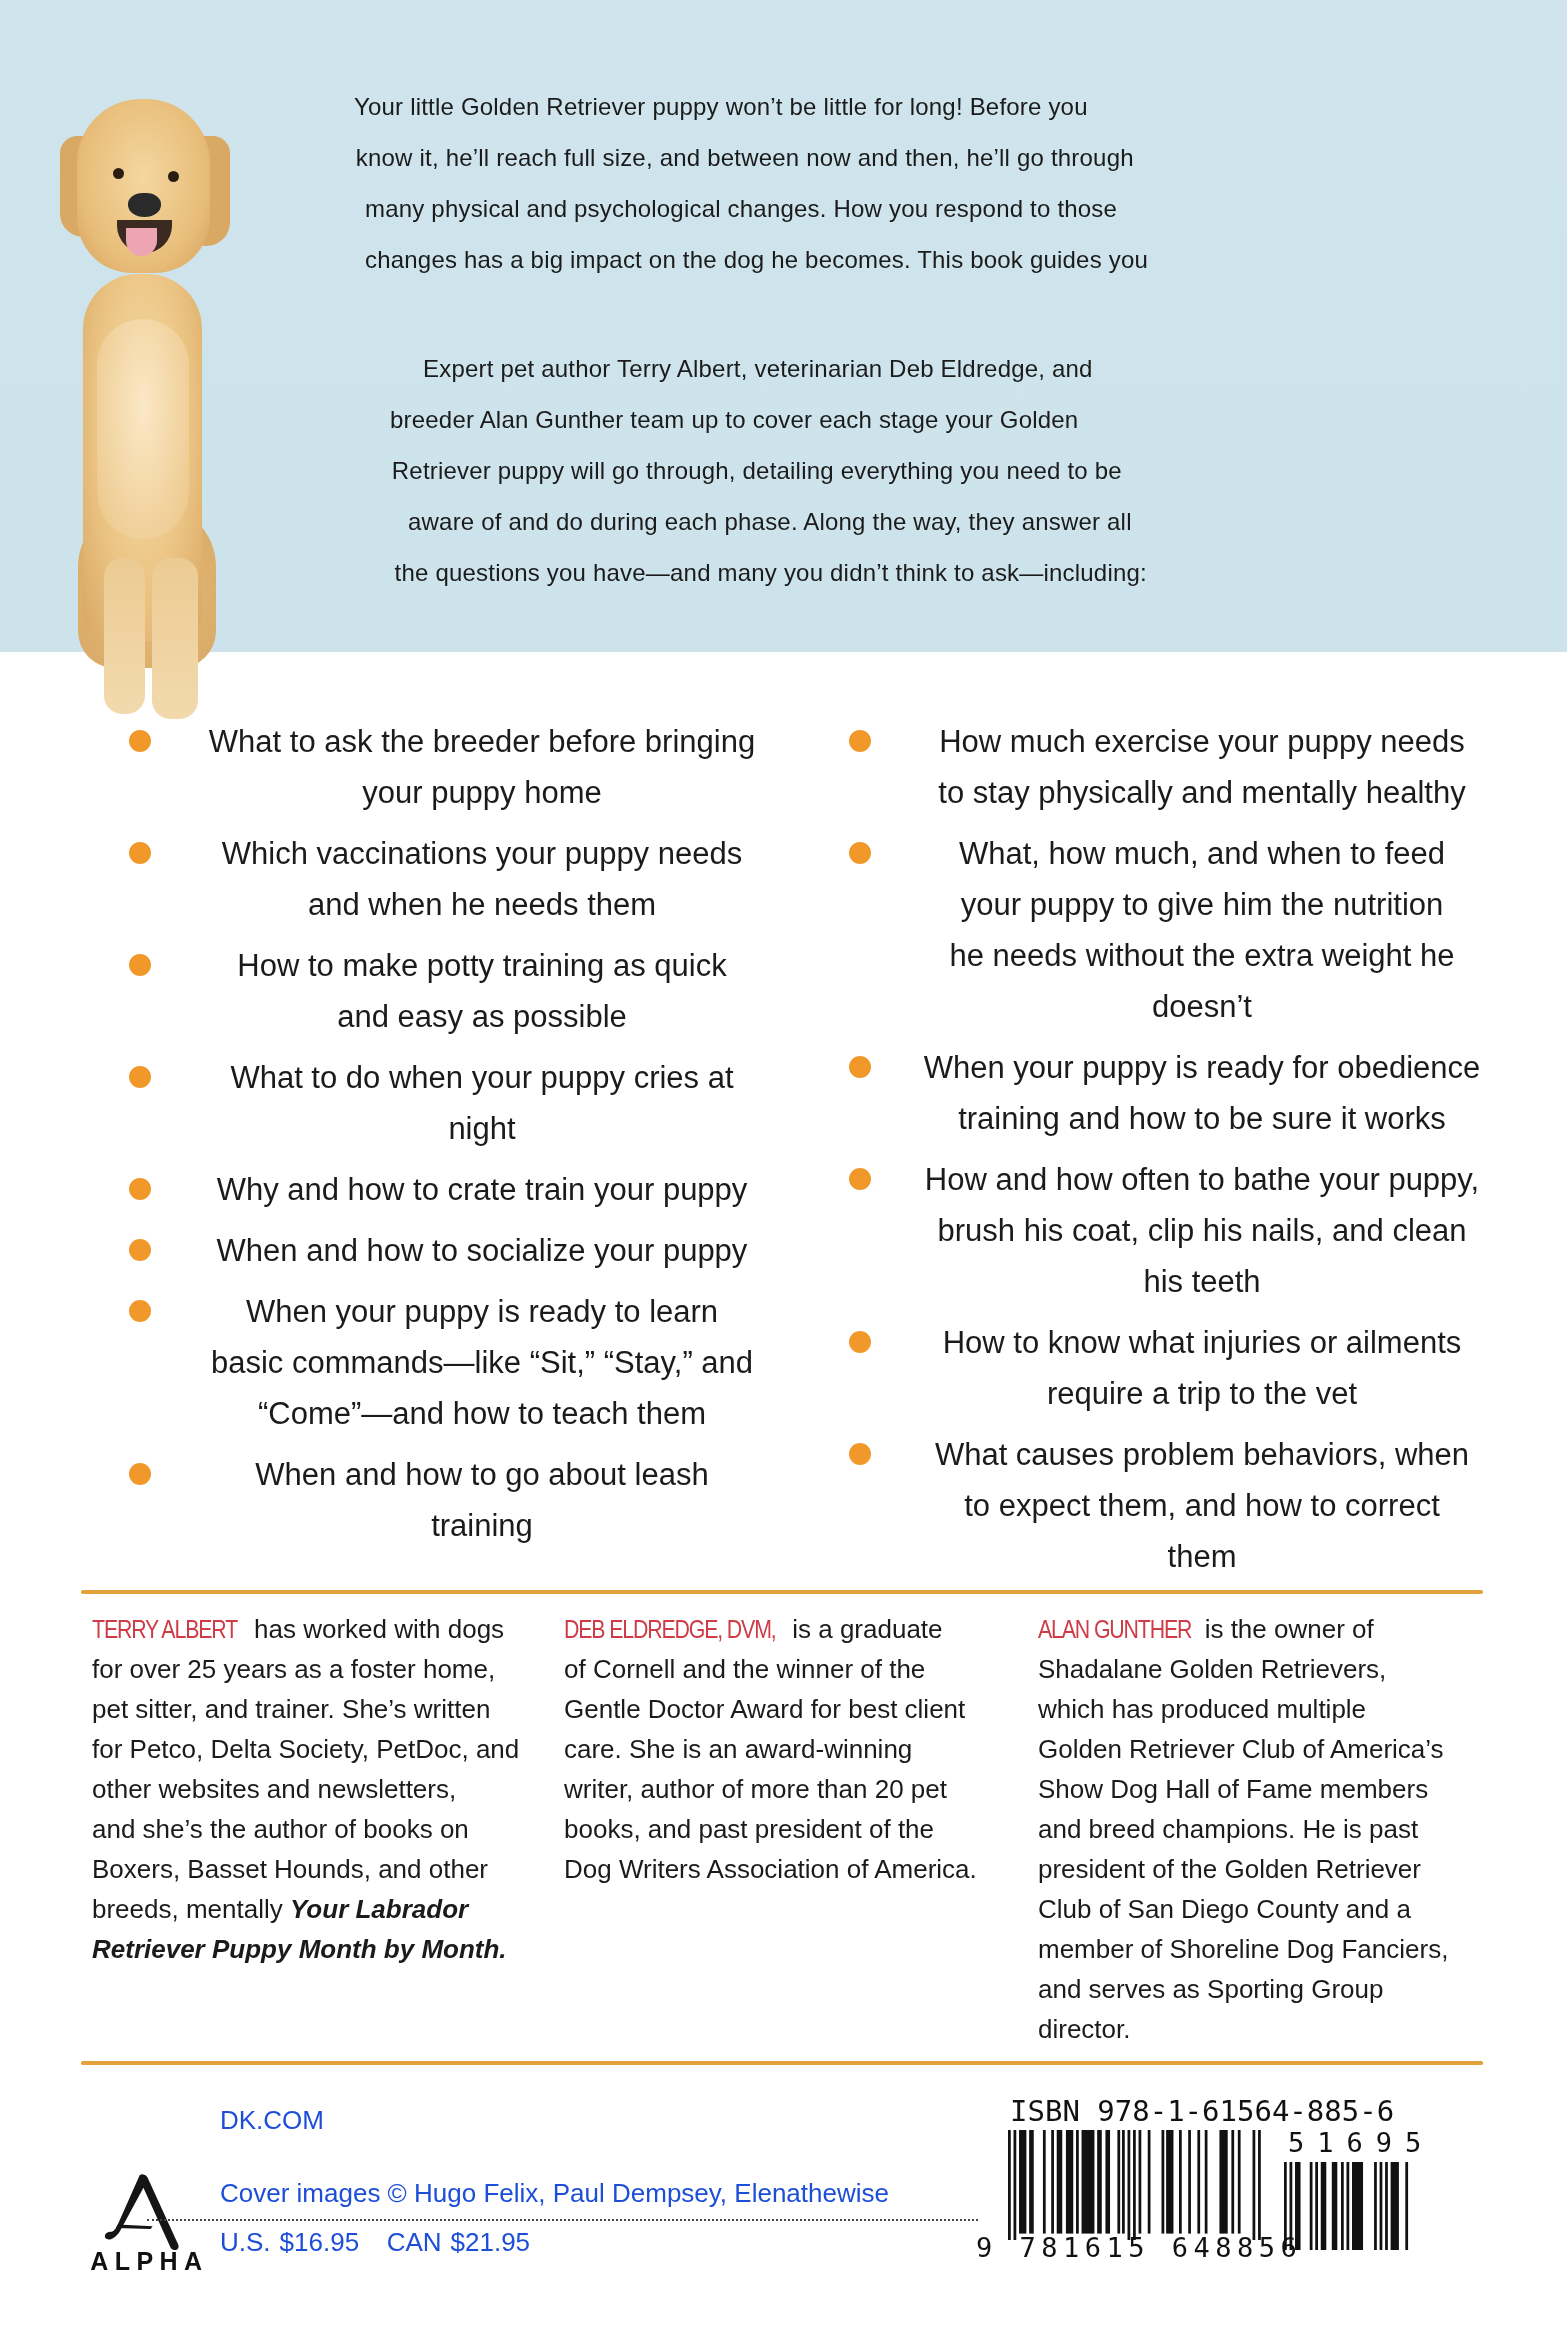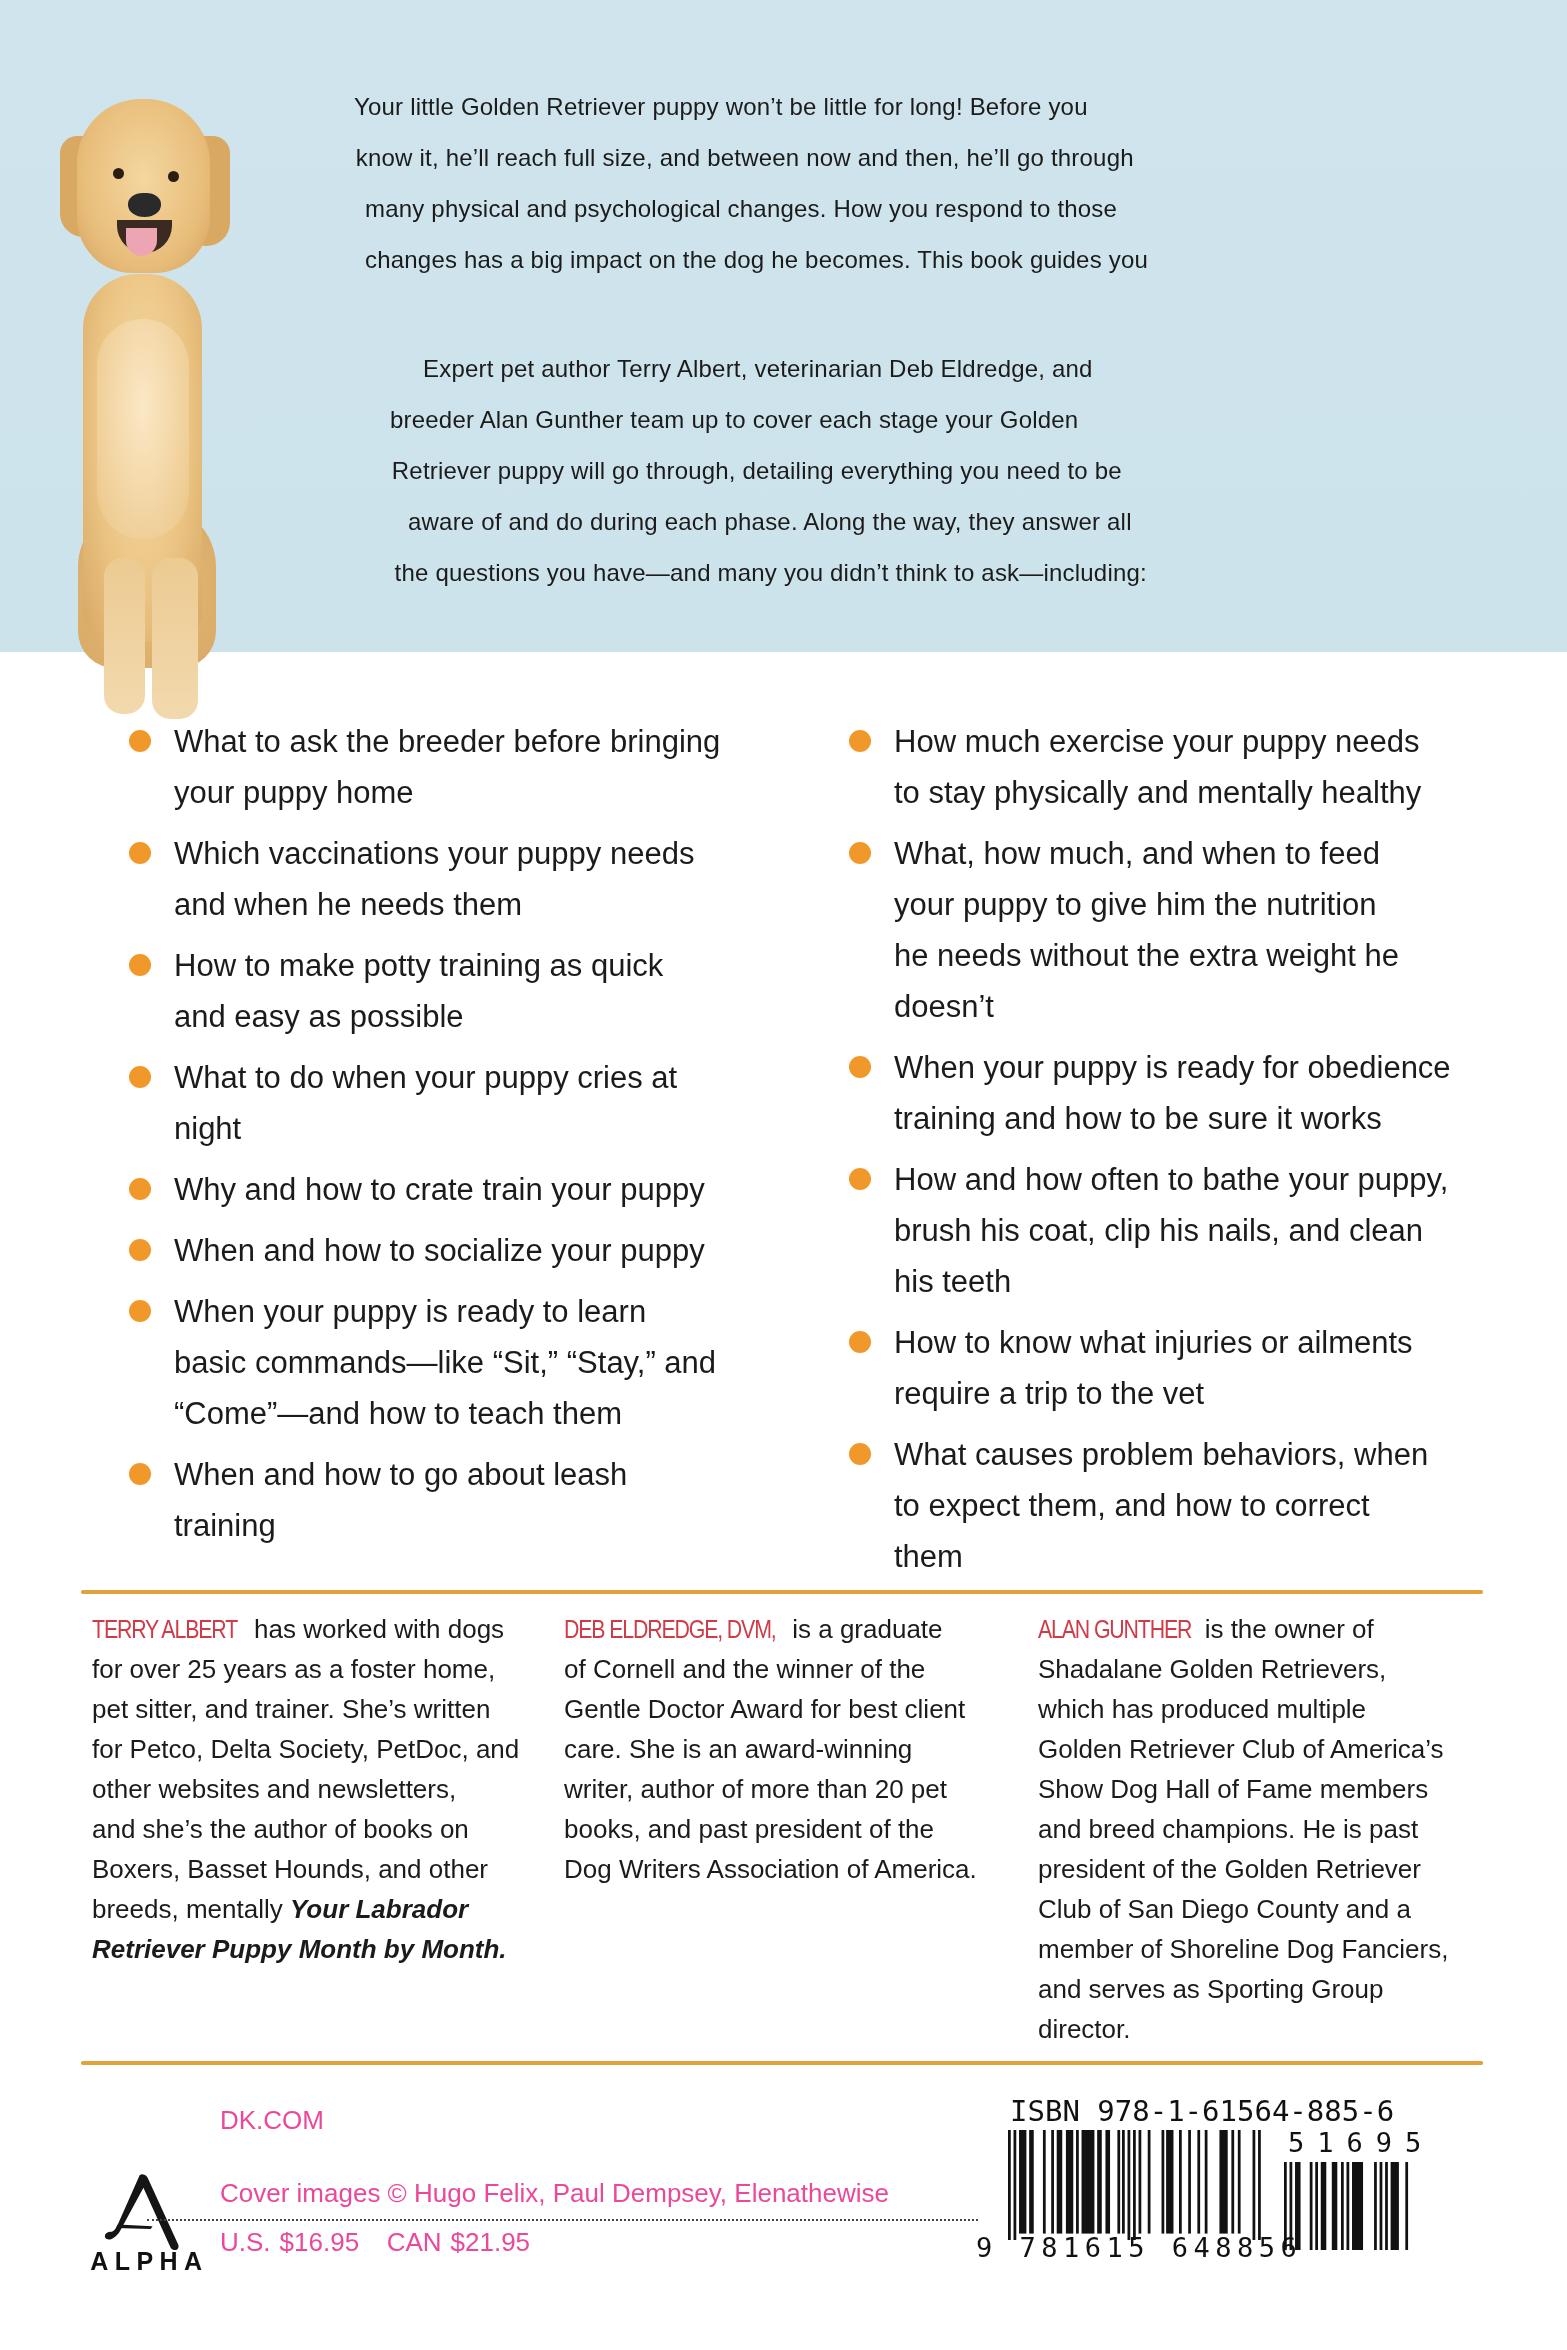--- a/index.html
+++ b/index.html
@@ -76,21 +76,21 @@
       font-family: "Liberation Sans", sans-serif;
       font-size: 31px; line-height: 51px; color: #1b1b1b;
     }
     .bullet-col-left { left: 129px; width: 661px; }
     .bullet-col-right { left: 849px; width: 661px; }
     .bullet-item { position: relative; padding-left: 45px; margin-bottom: 10px; }
     .bullet-dot {
       position: absolute; left: 0; top: 13.8px; width: 22px; height: 22px; border-radius: 50%;
       background: #f0982a;
     }
-    .bullet-line { display: block; white-space: nowrap; }
+    .bullet-line { display: block; white-space: nowrap; text-align: center; }
 
     .divider {
       position: absolute; left: 81px; width: 1402px; height: 3.7px; background: #e3a13c;
       border-radius: 1.8px;
     }
 
     .bios {
       position: absolute; top: 1609px;
       font-family: "Liberation Sans", sans-serif;
       font-size: 26px; line-height: 40px; color: #1b1b1b;
@@ -103,21 +103,21 @@
       font-family: "Liberation Sans", sans-serif; color: #cf3b46;
       font-size: 26px; letter-spacing: -1.4px; transform: scaleX(0.82);
       display: inline-block; transform-origin: left center; margin-right: -22px;
     }
     .bio-name.n2 { margin-right: -37px; }
     .bio-name.n3 { margin-right: -27.5px; }
     .italic { font-style: italic; font-weight: bold; }
 
     .footer-text {
       position: absolute; font-family: "Liberation Sans", sans-serif;
-      font-size: 26px; color: #ec4899; white-space: nowrap;
+      font-size: 26px; color: #1d4ed8; white-space: nowrap;
     }
     .dk { left: 220px; top: 2105px; }
     .credits { left: 220px; top: 2178px; }
     .prices { left: 220px; top: 2227px; word-spacing: 1.8px; }
     .price-gap { display: inline-block; width: 27.5px; }
     .dotted {
       position: absolute; left: 147px; top: 2219px; width: 831px; height: 0;
       border-top: 2.8px dotted #444;
     }
 

